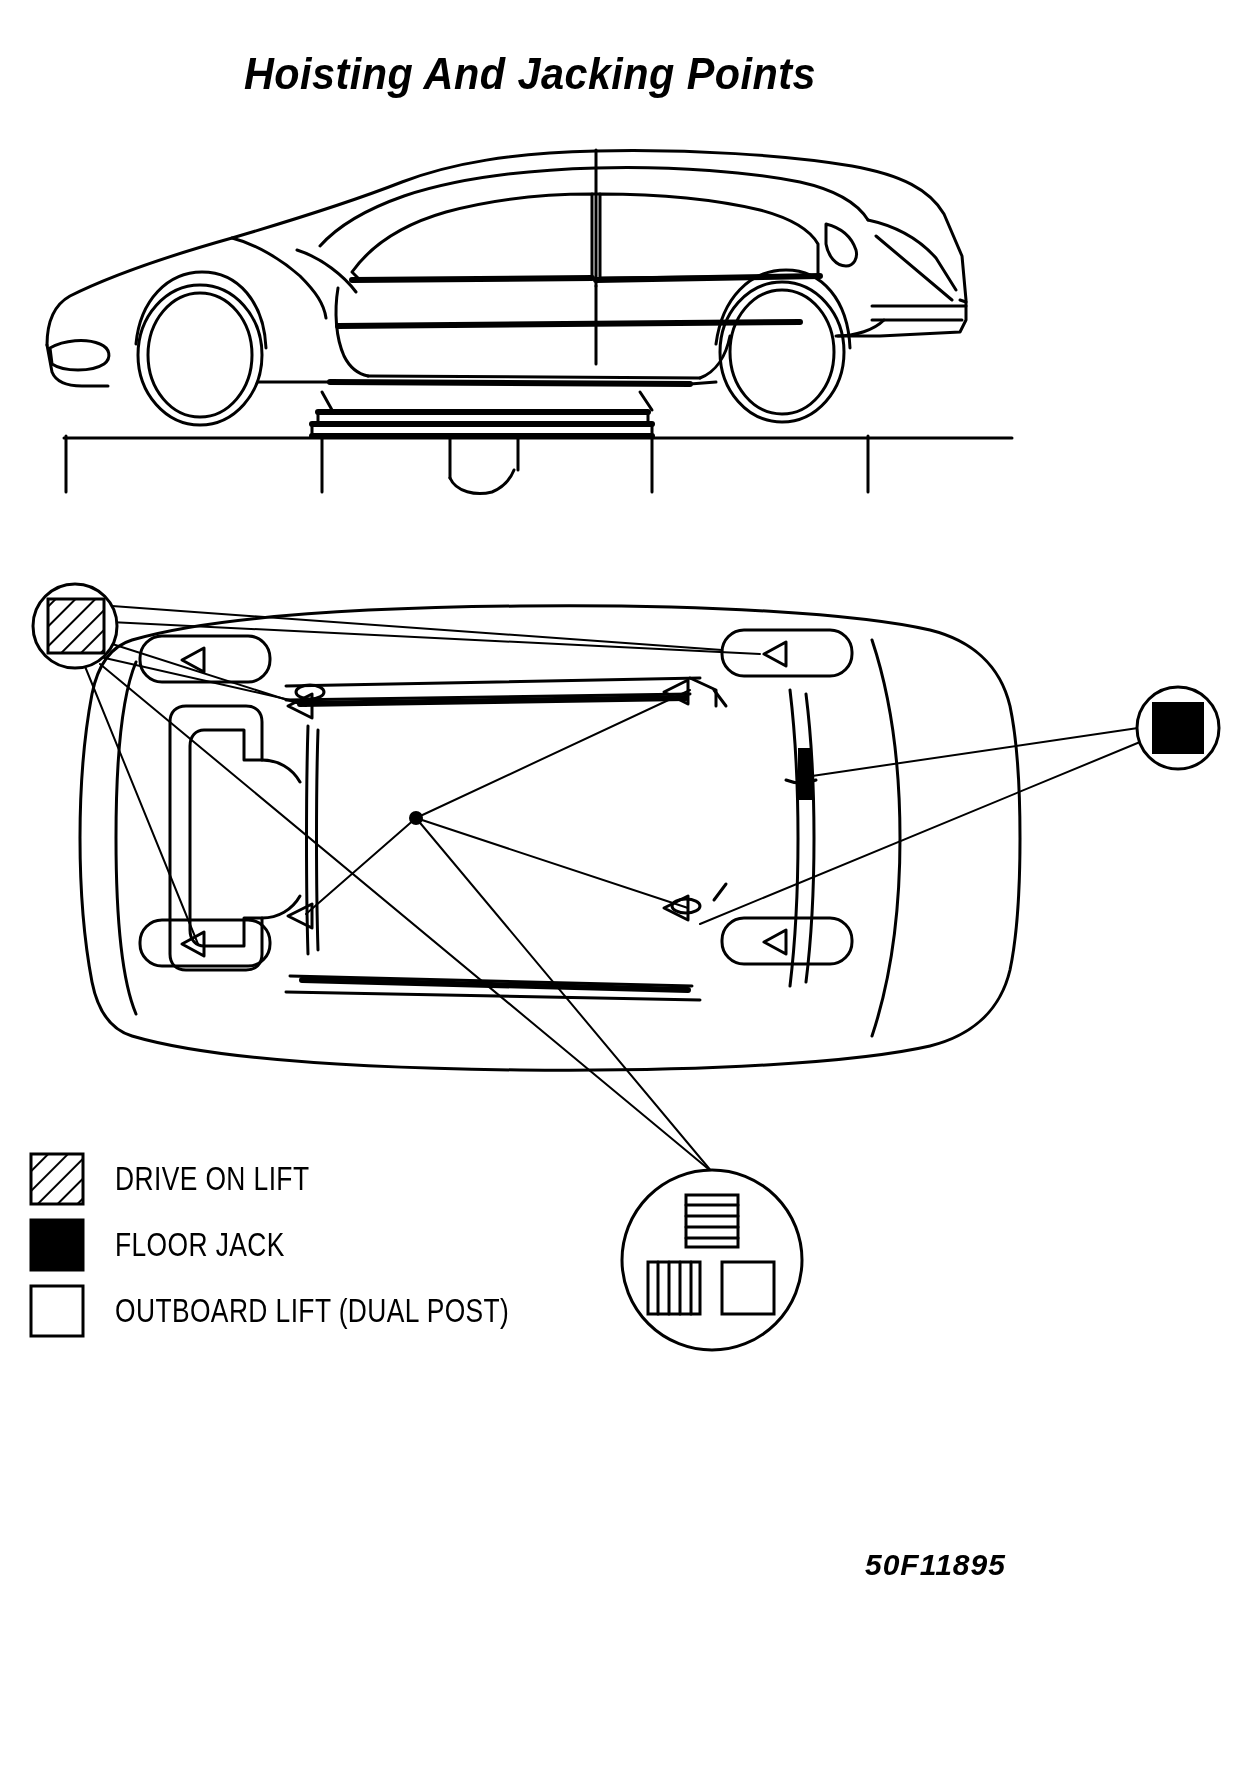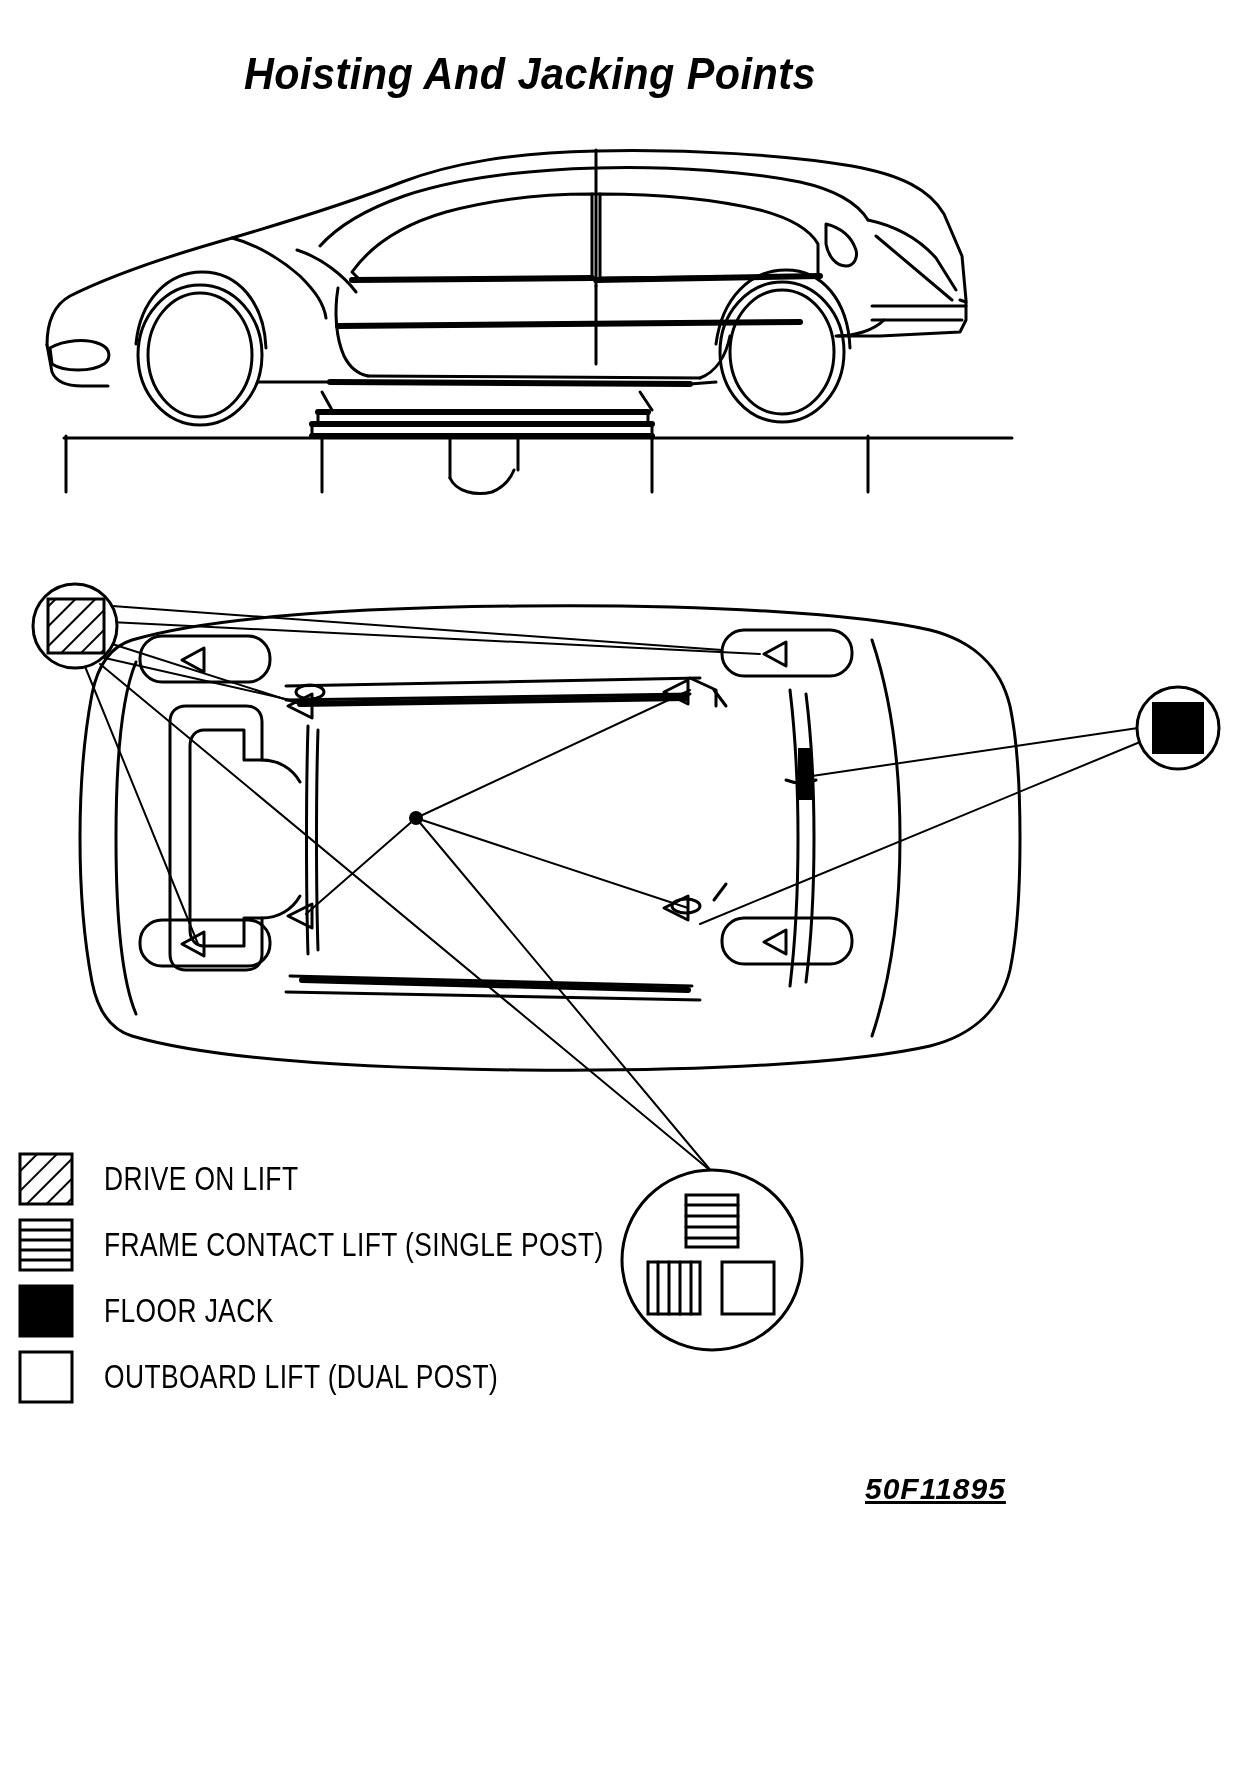--- a/index.html
+++ b/index.html
@@ -37,33 +37,32 @@
     font-size: 45px;
     letter-spacing: 0.5px;
     transform: scaleX(0.92);
     transform-origin: center top;
     white-space: nowrap;
   }
   
   #figcode {
     position: absolute;
     left: 865px;
-    top: 1472px;
+    top: 1548px;
     font-family: "Liberation Sans", sans-serif;
     font-weight: bold;
     font-style: italic;
     font-size: 30px;
     letter-spacing: 1px;
     white-space: nowrap;
-    text-decoration: underline;
   }
   
   #legend {
     position: absolute;
-    left: 18px;
+    left: 29px;
     top: 1146px;
     width: 800px;
     text-align: right;
   }
   .legend-row {
     display: flex;
     align-items: center;
     height: 66px;
   }
   .swatch {
@@ -333,34 +332,20 @@
             <pattern id="pat-diag2" width="14" height="14" patternUnits="userSpaceOnUse" patternTransform="rotate(45)">
               <rect width="14" height="14" fill="#fff"></rect>
               <line x1="0" y1="0" x2="0" y2="14" stroke="#000" stroke-width="4"></line>
             </pattern>
           </defs>
         </svg>
       </div>
       <div class="legend-label">DRIVE ON LIFT</div>
     </div>
 
-    <div class="legend-row">
-      <div class="swatch">
-        <svg width="56" height="54" viewBox="0 0 56 54">
-          <rect x="2" y="2" width="52" height="50" fill="#fff" stroke="#000" stroke-width="3"></rect>
-          <g stroke="#000" stroke-width="3">
-            <line x1="2" y1="12" x2="54" y2="12"></line>
-            <line x1="2" y1="22" x2="54" y2="22"></line>
-            <line x1="2" y1="32" x2="54" y2="32"></line>
-            <line x1="2" y1="42" x2="54" y2="42"></line>
-          </g>
-        </svg>
-      </div>
-      <div class="legend-label">FRAME CONTACT LIFT (SINGLE POST)</div>
-    </div>
 
 
     <div class="legend-row">
       <div class="swatch">
         <svg width="56" height="54" viewBox="0 0 56 54">
           <rect x="2" y="2" width="52" height="50" fill="#000" stroke="#000" stroke-width="3"></rect>
         </svg>
       </div>
       <div class="legend-label">FLOOR JACK</div>
     </div>

